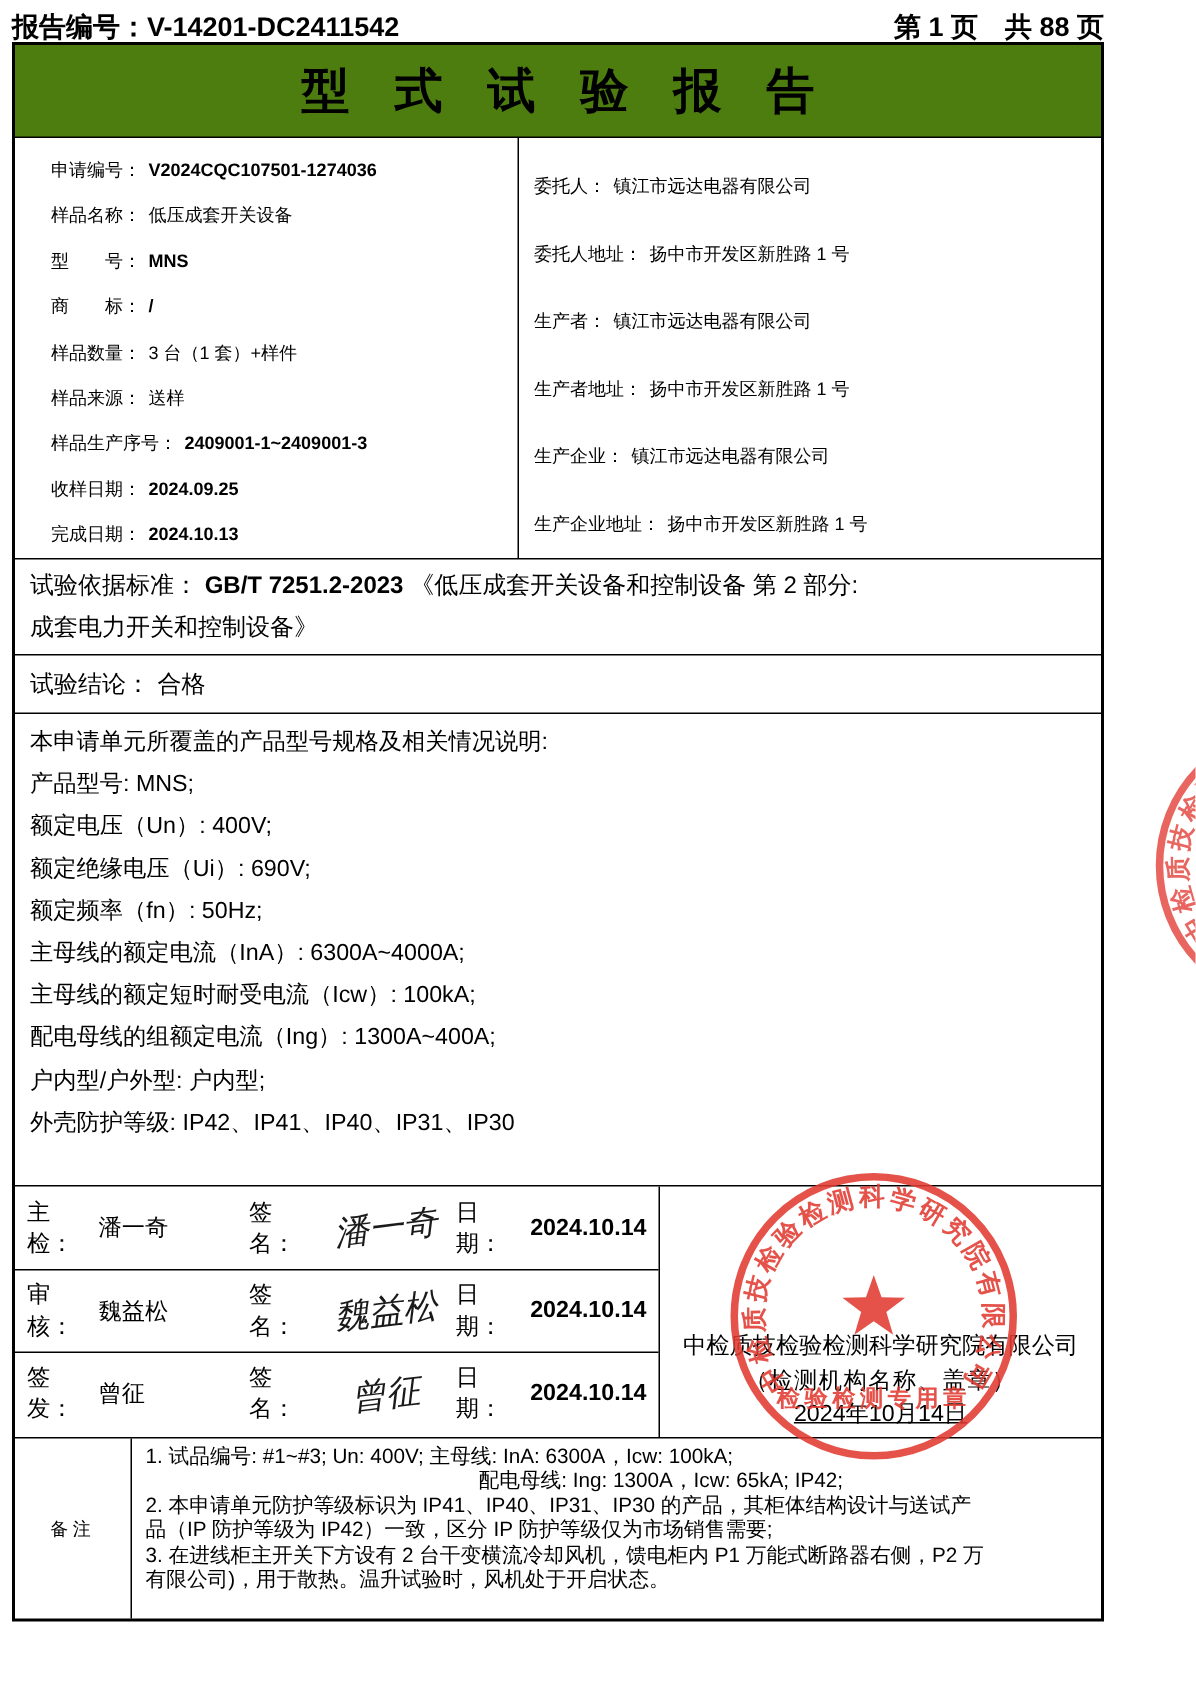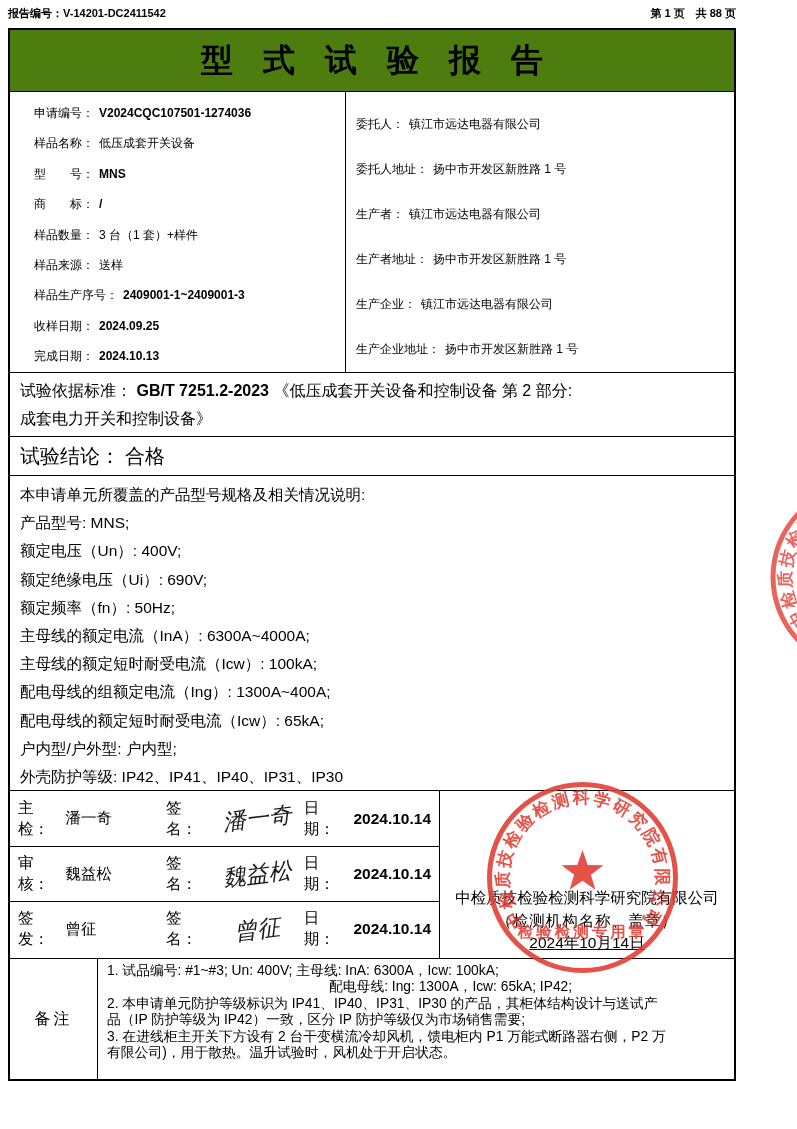--- a/index.html
+++ b/index.html
@@ -5,42 +5,42 @@
   html,body{margin:0;padding:0;}
   body{
     width:797px;height:1129px;position:relative;overflow:hidden;
     background:#ffffff;color:#000;
     font-family:"Liberation Sans","DejaVu Sans",sans-serif;
     -webkit-font-smoothing:antialiased;
   }
   .page-header{
     position:absolute;left:8px;top:6px;width:728px;
     display:flex;justify-content:space-between;align-items:center;
-    font-size:11px;font-weight:bold;
+    font-size:18px;font-weight:bold;
   }
   .doc-table{
     position:absolute;left:8px;top:28px;width:724px;
     border:2px solid #000;background:#fff;
   }
   .title-box{
     height:61px;background:#4d7c0f;border-bottom:1px solid #000;
     display:flex;align-items:center;justify-content:center;
     font-family:"Liberation Serif","DejaVu Serif",serif;
     font-size:32px;font-weight:600;
   }
   .title-box span{letter-spacing:30px;margin-right:-30px;}
   .info-row{display:flex;height:280px;border-bottom:1px solid #000;font-size:12px;padding-left:16px;}
   .info-left{width:320px;border-right:1px solid #000;padding:6px 6px 0 8px;box-sizing:border-box;}
   .info-left .line{line-height:30.4px;white-space:nowrap;}
   .info-right{flex:1;padding:10px 6px 0 10px;box-sizing:border-box;}
   .info-right .line{line-height:45px;white-space:nowrap;}
   .val{margin-left:5px;}
   .latin{font-weight:bold;}
   .standard-row{height:64px;border-bottom:1px solid #000;padding:4px 10px 16px 10px;box-sizing:border-box;font-size:16px;line-height:28px;}
-  .conclusion-row{height:39px;border-bottom:1px solid #000;display:flex;align-items:center;padding:0 10px;box-sizing:border-box;font-size:20px;}
+  .conclusion-row{height:39px;border-bottom:1px solid #000;display:flex;align-items:center;padding:0 10px;box-sizing:border-box;font-size:16px;}
   .product-row{height:315px;border-bottom:1px solid #000;padding:5px 10px 0 10px;box-sizing:border-box;font-size:15.5px;}
   .product-row .line{line-height:28.2px;white-space:nowrap;}
   .sign-section{display:flex;height:167px;border-bottom:1px solid #000;}
   .sign-left{width:429px;border-right:1px solid #000;display:flex;flex-direction:column;}
   .sign-row{height:55px;display:flex;align-items:center;padding:0 8px;box-sizing:border-box;font-size:15.5px;}
   .sign-row + .sign-row{border-top:1px solid #000;}
   .sr-name{width:78px;margin-left:2px;}
   .sr-sign-label{margin-left:24px;}
   .handwriting{
     width:92px;text-align:center;display:inline-block;
@@ -52,22 +52,22 @@
   .sr-date{font-weight:bold;margin-left:4px;}
   .sign-right{flex:1;position:relative;}
   .org-block{
     position:absolute;left:0;right:0;bottom:4px;text-align:center;font-size:15.5px;
   }
   .org-block .org-company{line-height:23px;white-space:nowrap;}
   .org-block .org-note{line-height:23px;letter-spacing:1px;}
   .org-block .org-date{line-height:22px;text-decoration:underline;}
   .remark-row{display:flex;height:120px;font-size:13.8px;}
   .remark-label{
-    width:88px;border-right:1px solid #000;display:flex;align-items:center;justify-content:center;
-    font-size:16px;letter-spacing:3px;box-sizing:border-box;
+    width:78px;border-right:1px solid #000;display:flex;align-items:center;justify-content:center;
+    font-size:12px;letter-spacing:3px;box-sizing:border-box;
   }
   .remark-content{flex:1;padding:4px 8px 0 9px;box-sizing:border-box;}
   .remark-content .line{line-height:16.4px;white-space:nowrap;}
   .remark-content .indent{padding-left:222px;}
   .page-footer{
     position:absolute;left:8px;top:1148px;width:728px;
     display:flex;justify-content:flex-start;font-size:15.5px;
   }
   .stamp-svg{position:absolute;left:485px;top:780px;opacity:0.88;pointer-events:none;}
   .edge-stamp-svg{position:absolute;left:765px;top:477px;opacity:0.78;pointer-events:none;}
@@ -123,21 +123,20 @@
 
   <div class="product-row">
     <div class="line">本申请单元所覆盖的产品型号规格及相关情况说明:</div>
     <div class="line">产品型号: MNS;</div>
     <div class="line">额定电压（Un）: 400V;</div>
     <div class="line">额定绝缘电压（Ui）: 690V;</div>
     <div class="line">额定频率（fn）: 50Hz;</div>
     <div class="line">主母线的额定电流（InA）: 6300A~4000A;</div>
     <div class="line">主母线的额定短时耐受电流（Icw）: 100kA;</div>
     <div class="line">配电母线的组额定电流（Ing）: 1300A~400A;</div>
-    <div class="line">配电母线的额定短时耐受电流（Icw）: 65kA;</div>
     <div class="line">户内型/户外型: 户内型;</div>
     <div class="line">外壳防护等级: IP42、IP41、IP40、IP31、IP30</div>
   </div>
 
   <div class="sign-section">
     <div class="sign-left">
       <div class="sign-row">
         <span>主检：</span>
         <span class="sr-name">潘一奇</span>
         <span class="sr-sign-label">签名：</span>

